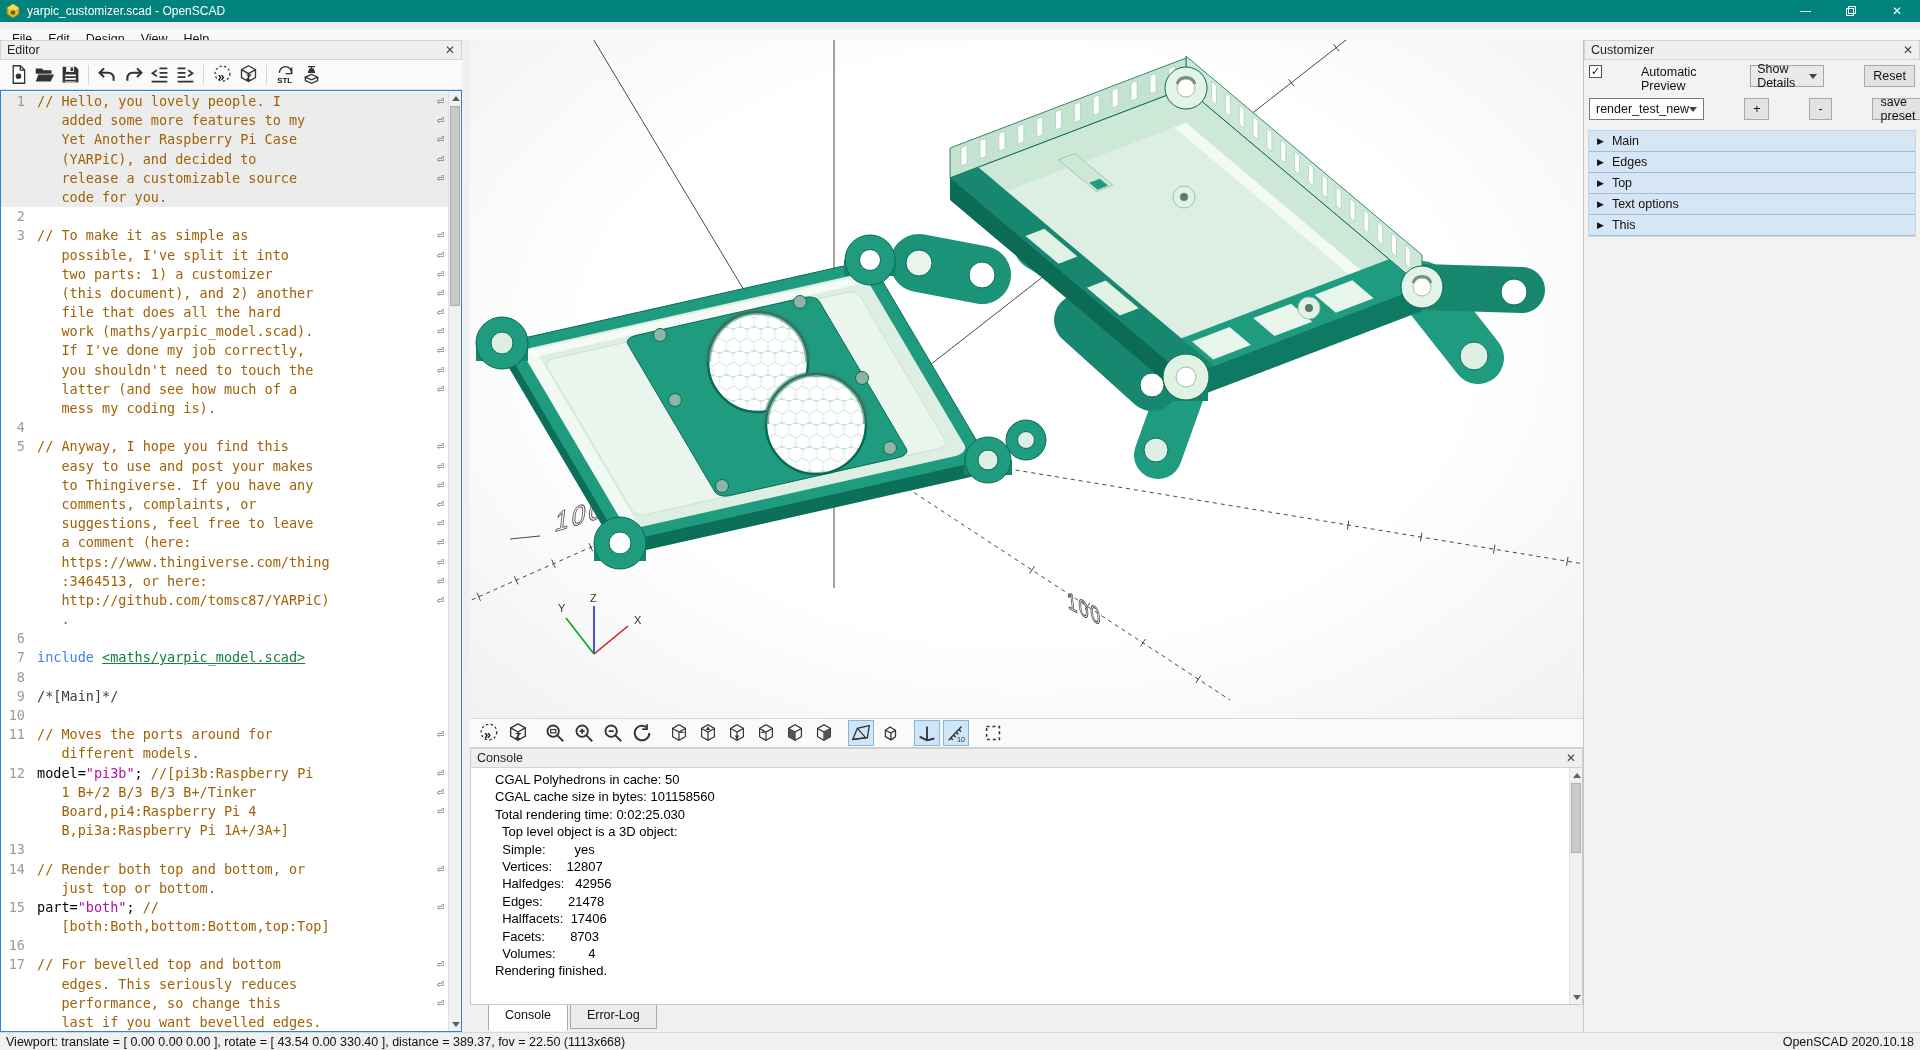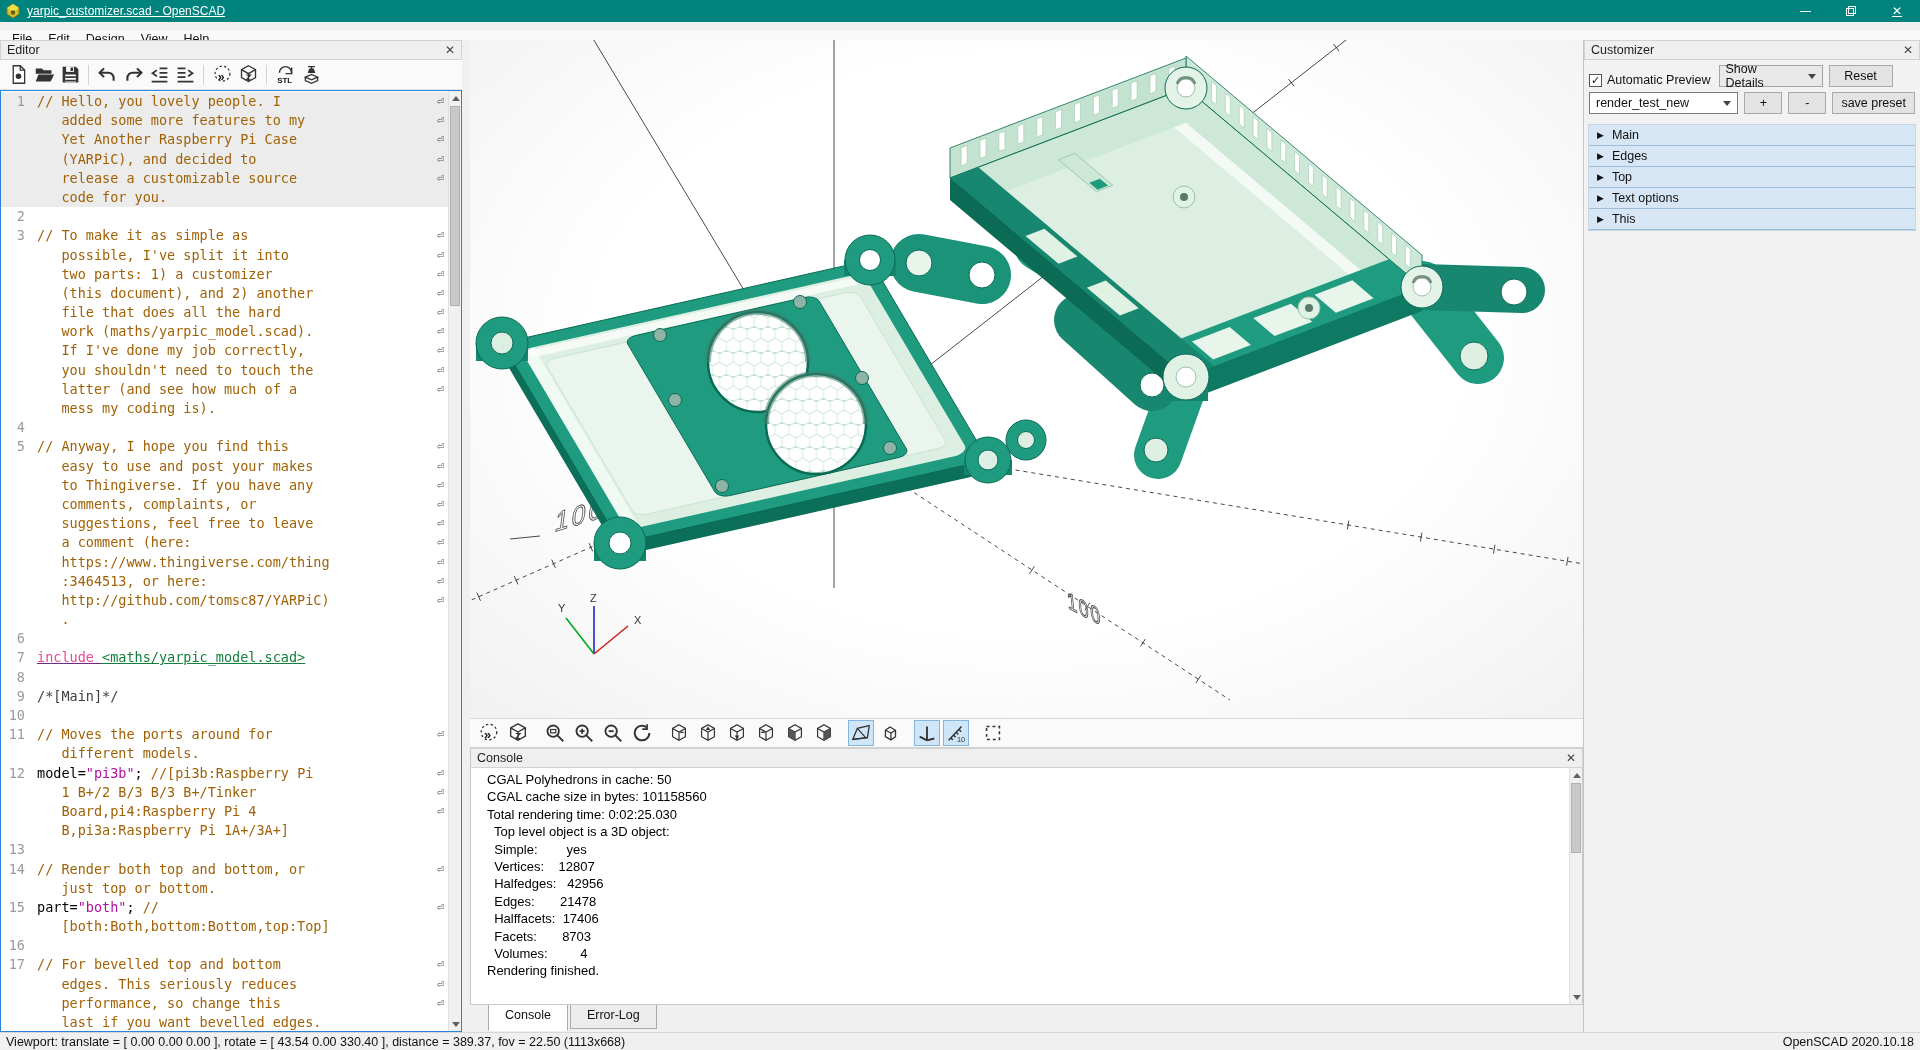--- a/index.html
+++ b/index.html
@@ -2,21 +2,21 @@
 <html><head>
 <meta charset="utf-8">
 <style>
   html,body{margin:0;padding:0;background:#888;}
   *{box-sizing:border-box;}
   #app{position:relative;width:1920px;height:1050px;background:#f0f0f0;overflow:hidden;
        font-family:"Liberation Sans",sans-serif;font-size:12.5px;color:#111;}
 
   
   #titlebar{position:absolute;left:0;top:0;width:1920px;height:22px;background:#00837c;
-            display:flex;align-items:center;color:#fff;text-decoration:underline;}
+            display:flex;align-items:center;color:#fff;}
   #titlebar .app-ico{width:16px;height:16px;margin:0 6px 0 5px;}
   #titlebar .ttl{font-size:12px;}
   #wctrls{margin-left:auto;display:flex;height:22px;}
   .wctrl{width:46px;height:22px;display:flex;align-items:center;justify-content:center;color:#fff;font-size:12px;}
   .min-glyph{width:11px;height:1px;background:#fff;display:block;}
   .restore-glyph{position:relative;width:10px;height:10px;display:block;}
   .restore-glyph i{position:absolute;border:1px solid #fff;display:block;}
   .restore-glyph i.b{left:0;bottom:0;width:8px;height:8px;background:#00837c;}
   .restore-glyph i.f{right:0;top:0;width:8px;height:8px;}
 
@@ -47,21 +47,21 @@
   #code-rows{position:absolute;left:0;top:1px;right:13px;font-family:"DejaVu Sans Mono","Liberation Mono",monospace;
              font-size:13.5px;line-height:19.2px;white-space:pre;}
   .code-row{position:relative;height:19.2px;display:flex;}
   .code-row.hl{background:#ececec;}
   .lnum{width:36px;text-align:right;padding-right:12px;color:#9b9b9b;flex:none;}
   .ctext{flex:1;}
   .wrapmark{position:absolute;right:4px;top:0;color:#555;font-size:12px;}
   .tok-c{color:#a16207;}
   .tok-str{color:#b511a0;}
   .tok-p{color:#000;}
-  .tok-inc{color:#ec4899;text-decoration:underline;text-decoration-color:#6d2a8a;}
+  .tok-inc{color:#3b82f6;text-decoration-color:#6d2a8a;}
   .tok-path{color:#15803d;text-decoration:underline;}
   .tok-sec{color:#3f3f3f;}
   .vscroll{position:absolute;right:0;top:0;width:13px;height:100%;background:#f1f1f1;border-left:1px solid #e0e0e0;}
   .vscroll .arr{position:absolute;left:0;width:13px;height:14px;display:flex;align-items:center;justify-content:center;}
   .vscroll .arr.up{top:0;}
   .vscroll .arr.dn{bottom:0;}
   .tri-up{width:0;height:0;border-left:4px solid transparent;border-right:4px solid transparent;border-bottom:5px solid #606060;}
   .tri-dn{width:0;height:0;border-left:4px solid transparent;border-right:4px solid transparent;border-top:5px solid #606060;}
   .thumb{position:absolute;left:1px;width:10px;background:#c9c9c9;border:1px solid #b0b0b0;}
 
@@ -73,28 +73,28 @@
   #vp-toolbar{height:29px;background:#fafafa;border-bottom:1px solid #d0d0d0;display:flex;
               align-items:center;padding-left:6px;}
   .vtbtn{width:26px;height:26px;margin-right:3px;display:flex;align-items:center;justify-content:center;border:1px solid transparent;}
   .vtbtn svg{width:22px;height:22px;}
   .vtbtn.active{background:#cfe5f8;border:1px solid #84b6e0;}
   .vtsep{width:8px;}
 
   
   #console-body{height:236px;background:#fff;border-left:1px solid #c9c9c9;border-right:1px solid #c9c9c9;
                 position:relative;overflow:hidden;}
-  #console-lines{padding:3px 16px;font-size:13px;line-height:17.4px;white-space:pre;color:#000;}
+  #console-lines{padding:3px 24px;font-size:13px;line-height:17.4px;white-space:pre;color:#000;}
   #console-tabs{height:28px;background:#f0f0f0;border-top:1px solid #c9c9c9;display:flex;align-items:flex-start;padding-left:18px;}
   .ctab{height:24px;padding:3px 16px;font-size:12.5px;border:1px solid #a9a9a9;border-top:none;background:#ececec;margin-right:2px;}
   .ctab.active{background:#fff;height:26px;border-bottom:1px solid #fff;font-weight:normal;}
 
   
   #cz-controls{padding:5px 5px 3px 5px;}
-  .cz-row{display:flex;align-items:flex-end;margin-bottom:5px;}
+  .cz-row{display:flex;align-items:flex-start;margin-bottom:5px;gap:34px;}
   .cbox{width:13px;height:13px;border:1px solid #555;background:#fff;display:flex;align-items:center;
         justify-content:center;font-size:11px;color:#111;margin-right:5px;flex:none;}
   .cbox::after{content:"✓";margin-top:-1px;}
   .cz-label{font-size:12.5px;margin-right:8px;}
   .wsel{background:#e9e9e9;border:1px solid #a5a5a5;height:22px;display:flex;align-items:center;
         padding:0 6px;font-size:12.5px;}
   .wsel .chev{margin-left:auto;width:0;height:0;border-left:4px solid transparent;border-right:4px solid transparent;
         border-top:5px solid #444;margin-left:14px;}
   .wbtn{background:#e3e3e3;border:1px solid #a9a9a9;height:22px;display:flex;align-items:center;
         justify-content:center;font-size:12.5px;padding:0 8px;}

